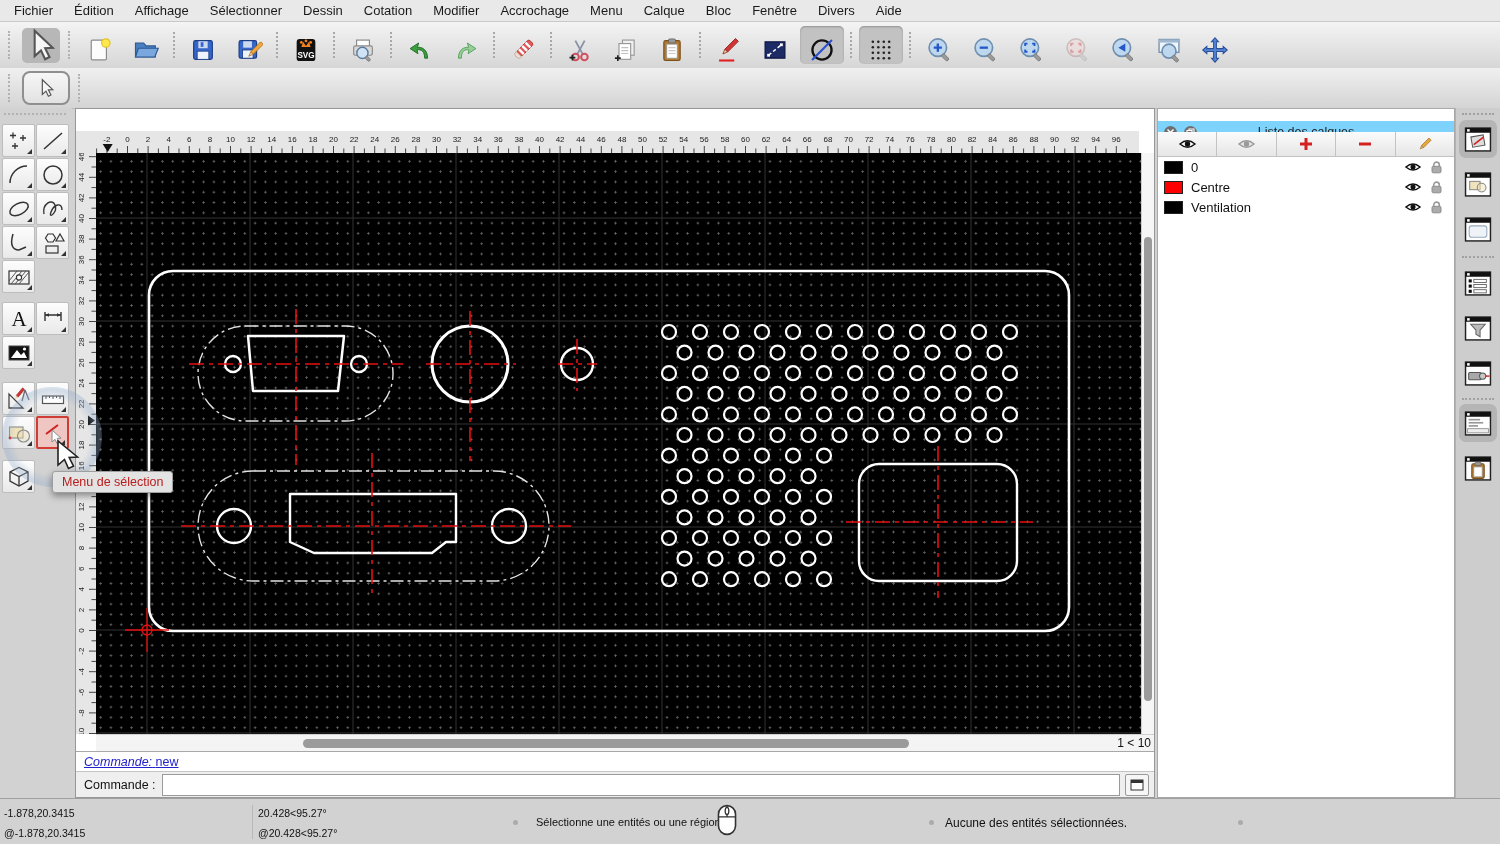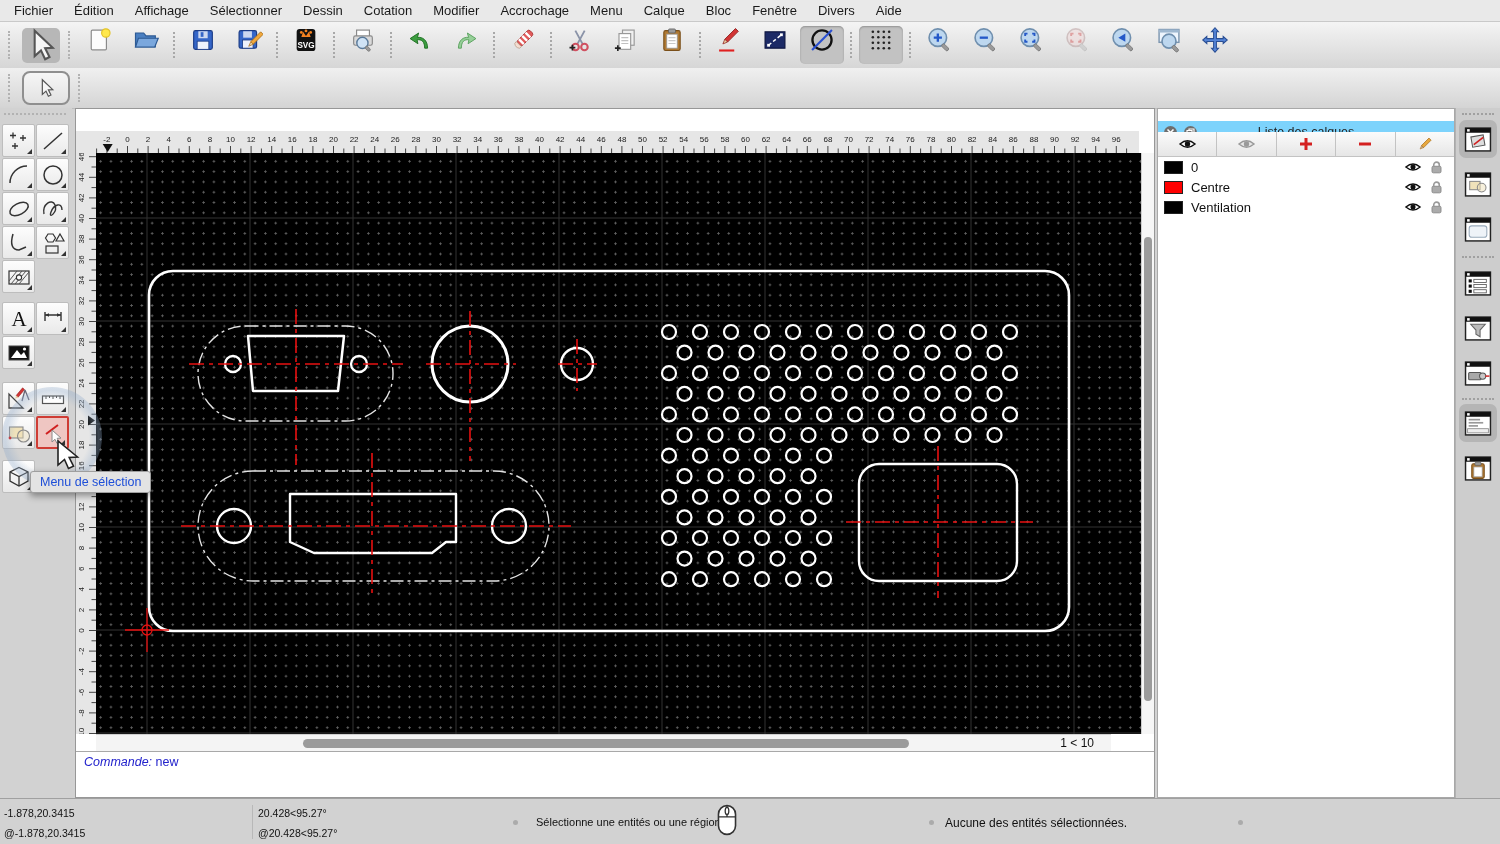--- a/index.html
+++ b/index.html
@@ -8,21 +8,21 @@
   .abs{position:absolute;}
   
   #menubar{left:0;top:0;width:1500px;height:22px;background:#e9e9e9;border-bottom:1px solid #c9c9c9;
            display:flex;align-items:center;padding-left:14px;box-sizing:border-box;}
   #menubar span{font-size:13px;color:#1a1a1a;margin-right:21px;white-space:nowrap;}
   
   #toolbar1{left:0;top:22px;width:1500px;height:46px;background:linear-gradient(#f4f4f4,#d6d6d6);
             border-bottom:1px solid #bdbdbd;display:flex;align-items:center;}
   #toolbar2{left:0;top:68px;width:1500px;height:40px;background:linear-gradient(#f0f0f0,#d4d4d4);
             border-bottom:1px solid #bdbdbd;display:flex;align-items:center;}
-  .tbtn{width:46px;height:38px;display:flex;align-items:flex-start;justify-content:center;flex:0 0 auto;}
+  .tbtn{width:46px;height:38px;display:flex;align-items:flex-end;justify-content:center;flex:0 0 auto;}
   .tbtn svg{width:28px;height:28px;}
   .tbtn.pressed{background:#c2c2c2;border-radius:5px;width:44px;margin:0 2px;box-shadow:inset 0 1px 2px rgba(0,0,0,.25);}
   .vsep{flex:0 0 auto;width:1px;height:26px;border-left:2px dotted #a8a8a8;margin:0 4px;}
   .handle{flex:0 0 auto;width:1px;height:28px;border-left:2px dotted #b2b2b2;margin:0 6px 0 8px;}
   #sel-top{width:38px;height:35px;background:#b7b7b7;border-radius:5px;display:flex;align-items:center;justify-content:center;margin-left:5px;}
   #sel-row2{width:44px;height:30px;border:2px solid #8f8f8f;border-radius:8px;background:linear-gradient(#f6f6f6,#e2e2e2);
             display:flex;align-items:center;justify-content:center;margin-left:5px;}
   
   #palette{left:0;top:108px;width:72px;height:736px;background:#d2d2d2;}
   .pbtn{position:absolute;width:33px;height:33px;background:linear-gradient(#fdfdfd,#e9e9e9);
@@ -39,24 +39,24 @@
   #hruler{left:20px;top:22px;width:1043px;height:22px;background:#e6e6e6;border-bottom:1px solid #a8a8a8;overflow:hidden;}
   #vruler{left:0;top:44px;width:20px;height:581px;background:#e6e6e6;border-right:1px solid #a8a8a8;overflow:hidden;}
   #rcorner{left:0;top:22px;width:20px;height:22px;background:#e6e6e6;border-bottom:1px solid #a8a8a8;border-right:1px solid #a8a8a8;}
   #canvas{left:20px;top:44px;width:1045px;height:581px;background:#000;
           background-image:radial-gradient(circle,#616161 0.9px,transparent 1.2px);
           background-size:10.3px 10.3px;background-position:9.8px 3.2px;}
   #vscroll{left:1065px;top:44px;width:13px;height:581px;background:#f6f6f6;border-left:1px solid #cfcfcf;box-sizing:border-box;}
   #vthumb{left:2px;top:84px;width:8px;height:464px;background:#9b9b9b;border-radius:5px;}
   #hscroll{left:20px;top:625px;width:1015px;height:17px;background:#f4f4f4;border-top:1px solid #cfcfcf;box-sizing:border-box;}
   #hthumb{left:207px;top:4px;width:606px;height:9px;background:#9b9b9b;border-radius:5px;}
-  #zoomlabel{left:978px;top:625px;width:43px;height:17px;background:#f4f4f4;border-top:1px solid #cfcfcf;
+  #zoomlabel{left:1035px;top:625px;width:43px;height:17px;background:#f4f4f4;border-top:1px solid #cfcfcf;
              font-size:12px;text-align:right;line-height:17px;box-sizing:border-box;padding-right:3px;}
   #cmdhist{left:0;top:642px;width:1078px;height:20px;background:#fff;border-top:1px solid #a8a8a8;
-           font-size:12.5px;line-height:20px;padding-left:8px;box-sizing:border-box;color:#2222cc;}
+           font-size:12.5px;line-height:20px;padding-left:8px;box-sizing:border-box;color:#2222cc;text-decoration:underline;}
   #cmdhist .lbl{font-style:italic;}
   #cmdrow{left:0;top:662px;width:1078px;height:26px;background:#efefef;border-top:1px solid #c5c5c5;
           display:flex;align-items:center;padding-left:8px;box-sizing:border-box;}
   #cmdrow .lbl{font-size:12.5px;color:#111;margin-right:6px;white-space:nowrap;}
   #cmdinput{flex:1;height:18px;border:1px solid #9a9a9a;background:#fff;font-size:12px;outline:none;}
   #cmdbtn{width:22px;height:20px;margin:0 5px;border:1px solid #9a9a9a;background:#f6f6f6;border-radius:2px;
           display:flex;align-items:center;justify-content:center;}
   
   #layerpanel{left:1157px;top:108px;width:298px;height:690px;background:#fff;border:1px solid #a8a8a8;box-sizing:border-box;}
   #lp-head{left:0;top:12px;width:296px;height:23px;background:#7dd3fc;border-bottom:5px solid #0369a1;}
@@ -78,22 +78,22 @@
   .dbtn svg{width:30px;height:27px;}
   .dbtn.active{background:#b5b5b5;border-radius:7px;}
   .ddots{position:absolute;left:6px;width:32px;border-top:2px dotted #a0a0a0;}
   #dock-handle{position:absolute;left:6px;top:5px;width:32px;border-top:2px dotted #a0a0a0;}
   
   #statusbar{left:0;top:798px;width:1500px;height:46px;background:#d2d2d2;border-top:1px solid #a0a0a0;box-sizing:border-box;font-size:10.5px;}
   #statusbar .c{position:absolute;white-space:nowrap;color:#111;}
   .led{position:absolute;width:5px;height:5px;border-radius:50%;background:#ababab;}
   #ssep{position:absolute;left:252px;top:6px;height:34px;border-left:1px solid #b8b8b8;}
   
-  #tooltip{left:30px;top:471px;background:#e3e3e3;border:1px solid #9f9f9f;border-radius:3px;
-           padding:3px 9px;font-size:12.5px;color:#1d4ed8;box-shadow:0 3px 7px rgba(0,0,0,.4);white-space:nowrap;}
+  #tooltip{left:52px;top:471px;background:#e3e3e3;border:1px solid #9f9f9f;border-radius:3px;
+           padding:3px 9px;font-size:12.5px;color:#b91c1c;box-shadow:0 3px 7px rgba(0,0,0,.4);white-space:nowrap;}
   #halo{left:2px;top:387px;width:100px;height:100px;border-radius:50%;pointer-events:none;
         background:radial-gradient(circle,rgba(150,175,205,0) 52%,rgba(150,175,205,.38) 66%,rgba(120,150,190,.22) 76%,rgba(120,150,190,0) 82%);
         box-shadow:0 0 0 0 rgba(0,0,0,0);}
   #bigcursor{left:55px;top:440px;pointer-events:none;}
   
   .rtxt{font-size:8px;fill:#222;font-family:"Liberation Sans",sans-serif;}
 </style>
 </head>
 <body>
 
@@ -839,20 +839,30 @@
         </svg>
     </div>
     <div id="vscroll" class="abs">
         <div id="vthumb" class="abs"></div>
       </div>
     <div id="hscroll" class="abs">
         <div id="hthumb" class="abs"></div>
       </div>
     <div id="zoomlabel" class="abs">1 &lt; 10</div>
     <div id="cmdhist" class="abs"><span class="lbl">Commande:</span>&nbsp;<span>new</span></div>
+    <div id="cmdrow" class="abs">
+      <span class="lbl">Commande :</span>
+      <input id="cmdinput" type="text" value="" style="">
+      <div id="cmdbtn">
+          <svg width="14" height="12" viewBox="0 0 14 12">
+            <rect x="1" y="1" width="12" height="10" fill="#fff" stroke="#333"></rect>
+            <rect x="1" y="1" width="12" height="3" fill="#333"></rect>
+          </svg>
+        </div>
+    </div>
   </div>
 
   <div id="layerpanel" class="abs">
     <div id="lp-head" class="abs">
       <div class="winbtn" style="left:6px">
           <svg viewBox="0 0 9 9">
             <path d="M1.5 1.5 L7.5 7.5 M7.5 1.5 L1.5 7.5" stroke="#fff" stroke-width="1.6"></path>
           </svg>
         </div>
       <div class="winbtn" style="left:26px">

